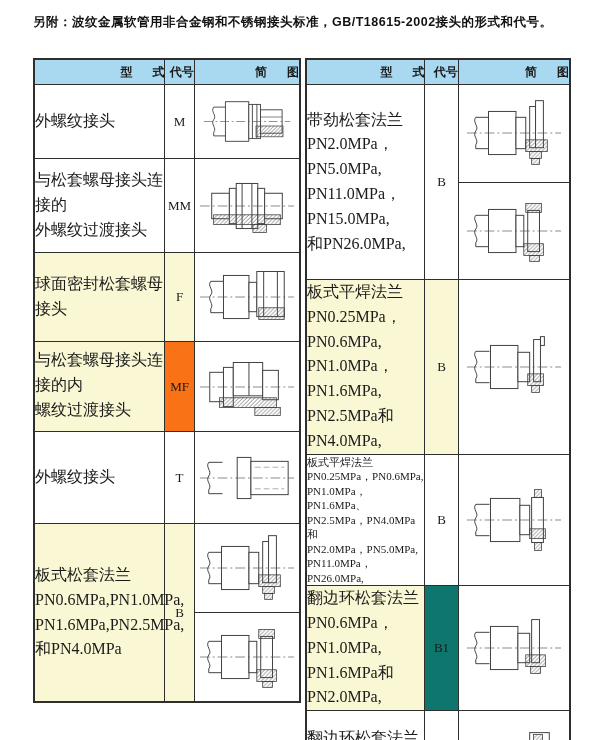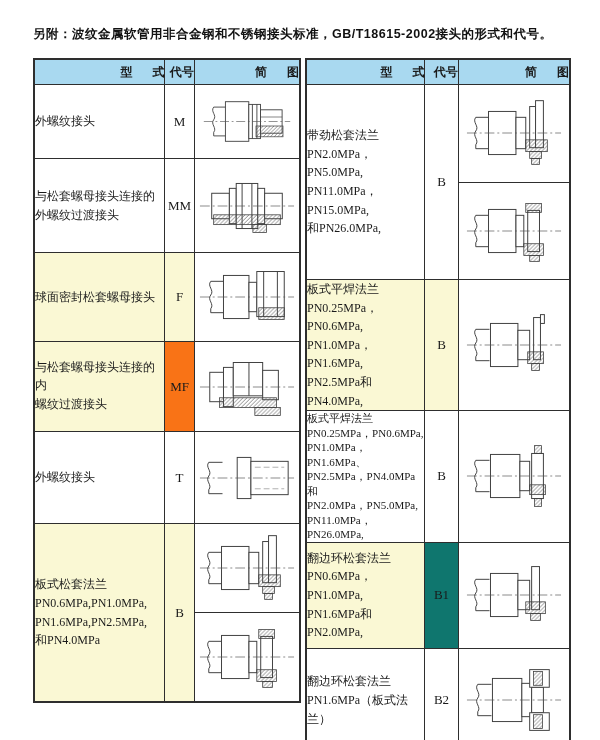--- a/index.html
+++ b/index.html
@@ -1,27 +1,27 @@
 <!DOCTYPE html>
 <html><head>
 <meta charset="utf-8">
 <style>
   html,body{margin:0;padding:0;background:#ffffff;}
   #page{position:relative;width:600px;height:740px;background:#ffffff;overflow:hidden;
         font-family:"Liberation Serif",serif;color:#1a1a1a;}
-  #doc-title{position:absolute;left:33px;top:26px;width:540px;
+  #doc-title{position:absolute;left:33px;top:14px;width:540px;
         font-family:"Liberation Sans",sans-serif;font-weight:bold;font-size:12.5px;
         letter-spacing:.5px;color:#111;}
   #tables{position:absolute;left:33px;top:58px;display:flex;gap:4px;}
   table.fit{border-collapse:collapse;table-layout:fixed;background:#fff;
         border:2px solid #2e2e2e;}
   table.fit th, table.fit td{border:1px solid #2e2e2e;padding:0;vertical-align:middle;}
   table.fit th{height:24px;font-family:"Liberation Sans",sans-serif;font-weight:bold;
         font-size:12px;text-align:right;white-space:pre;}
-  td.type-cell{padding:4px 6px;font-size:12px;line-height:1.55;}
+  td.type-cell{padding:4px 6px;font-size:16px;line-height:1.55;}
   td.type-cell .type-text{white-space:pre-line;}
   td.type-cell.compact{font-size:11px;line-height:1.32;}
   td.code-cell{text-align:center;font-size:13px;font-family:"Liberation Serif",serif;}
   td.diag-cell{padding:0;}
   .diag-wrap{display:flex;flex-direction:column;width:100%;height:100%;}
   .diag-sub{flex:1;display:flex;align-items:center;justify-content:center;}
   .diag-sub.split{border-bottom:1px solid #2e2e2e;}
   svg.fitting{display:block;}
 </style>
 </head>

